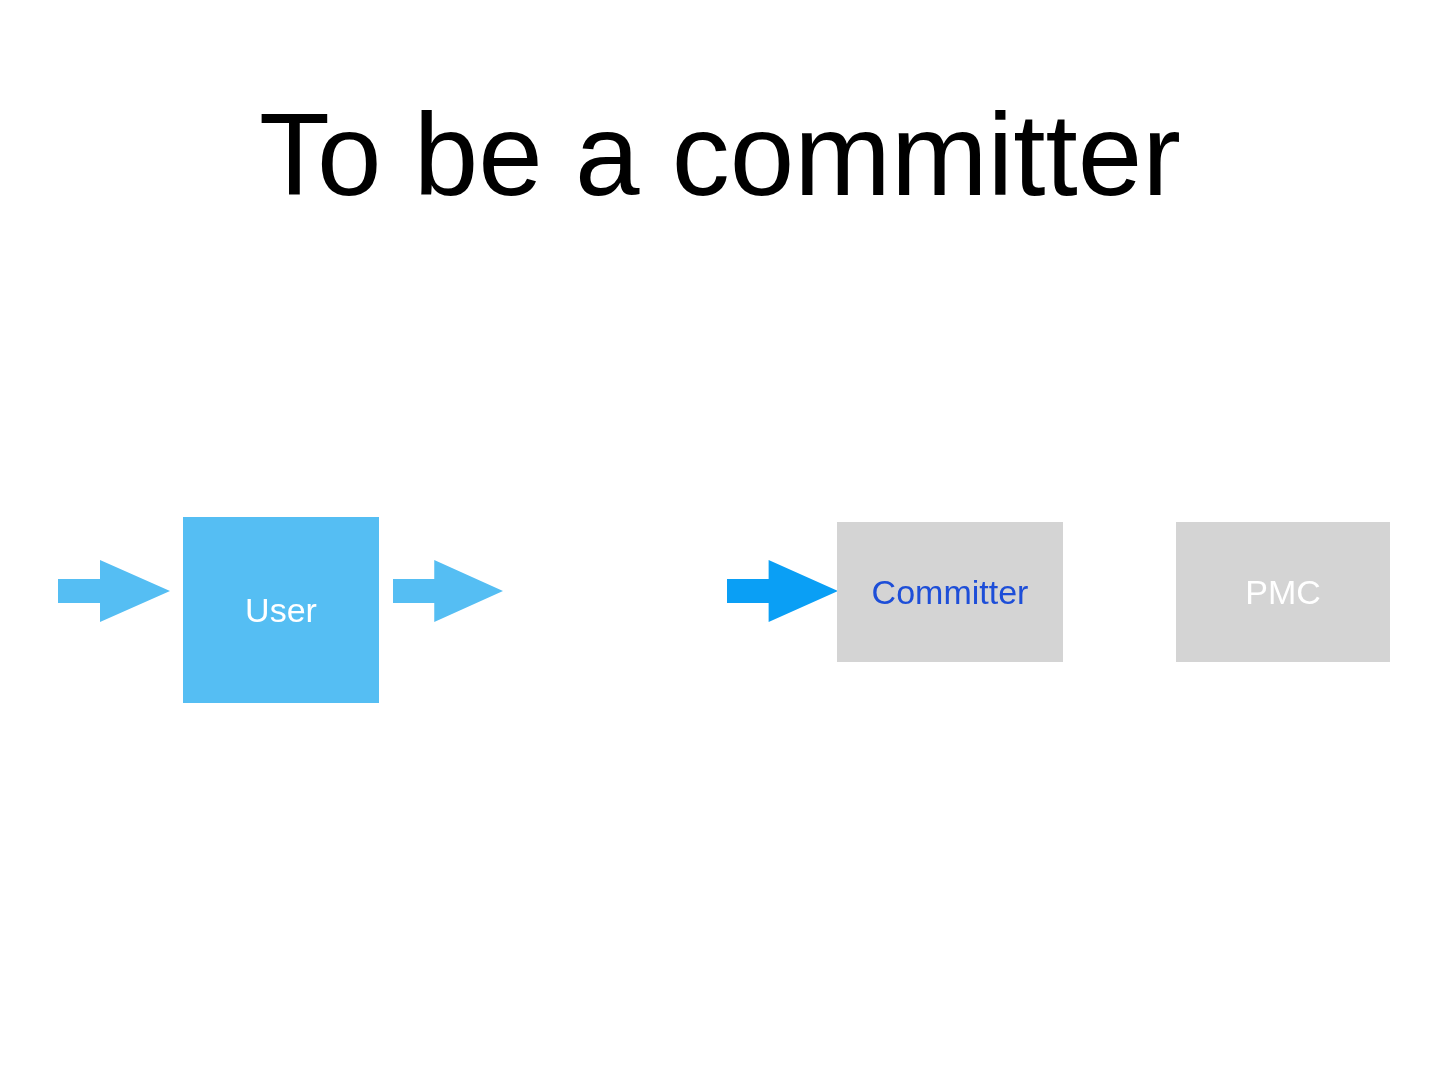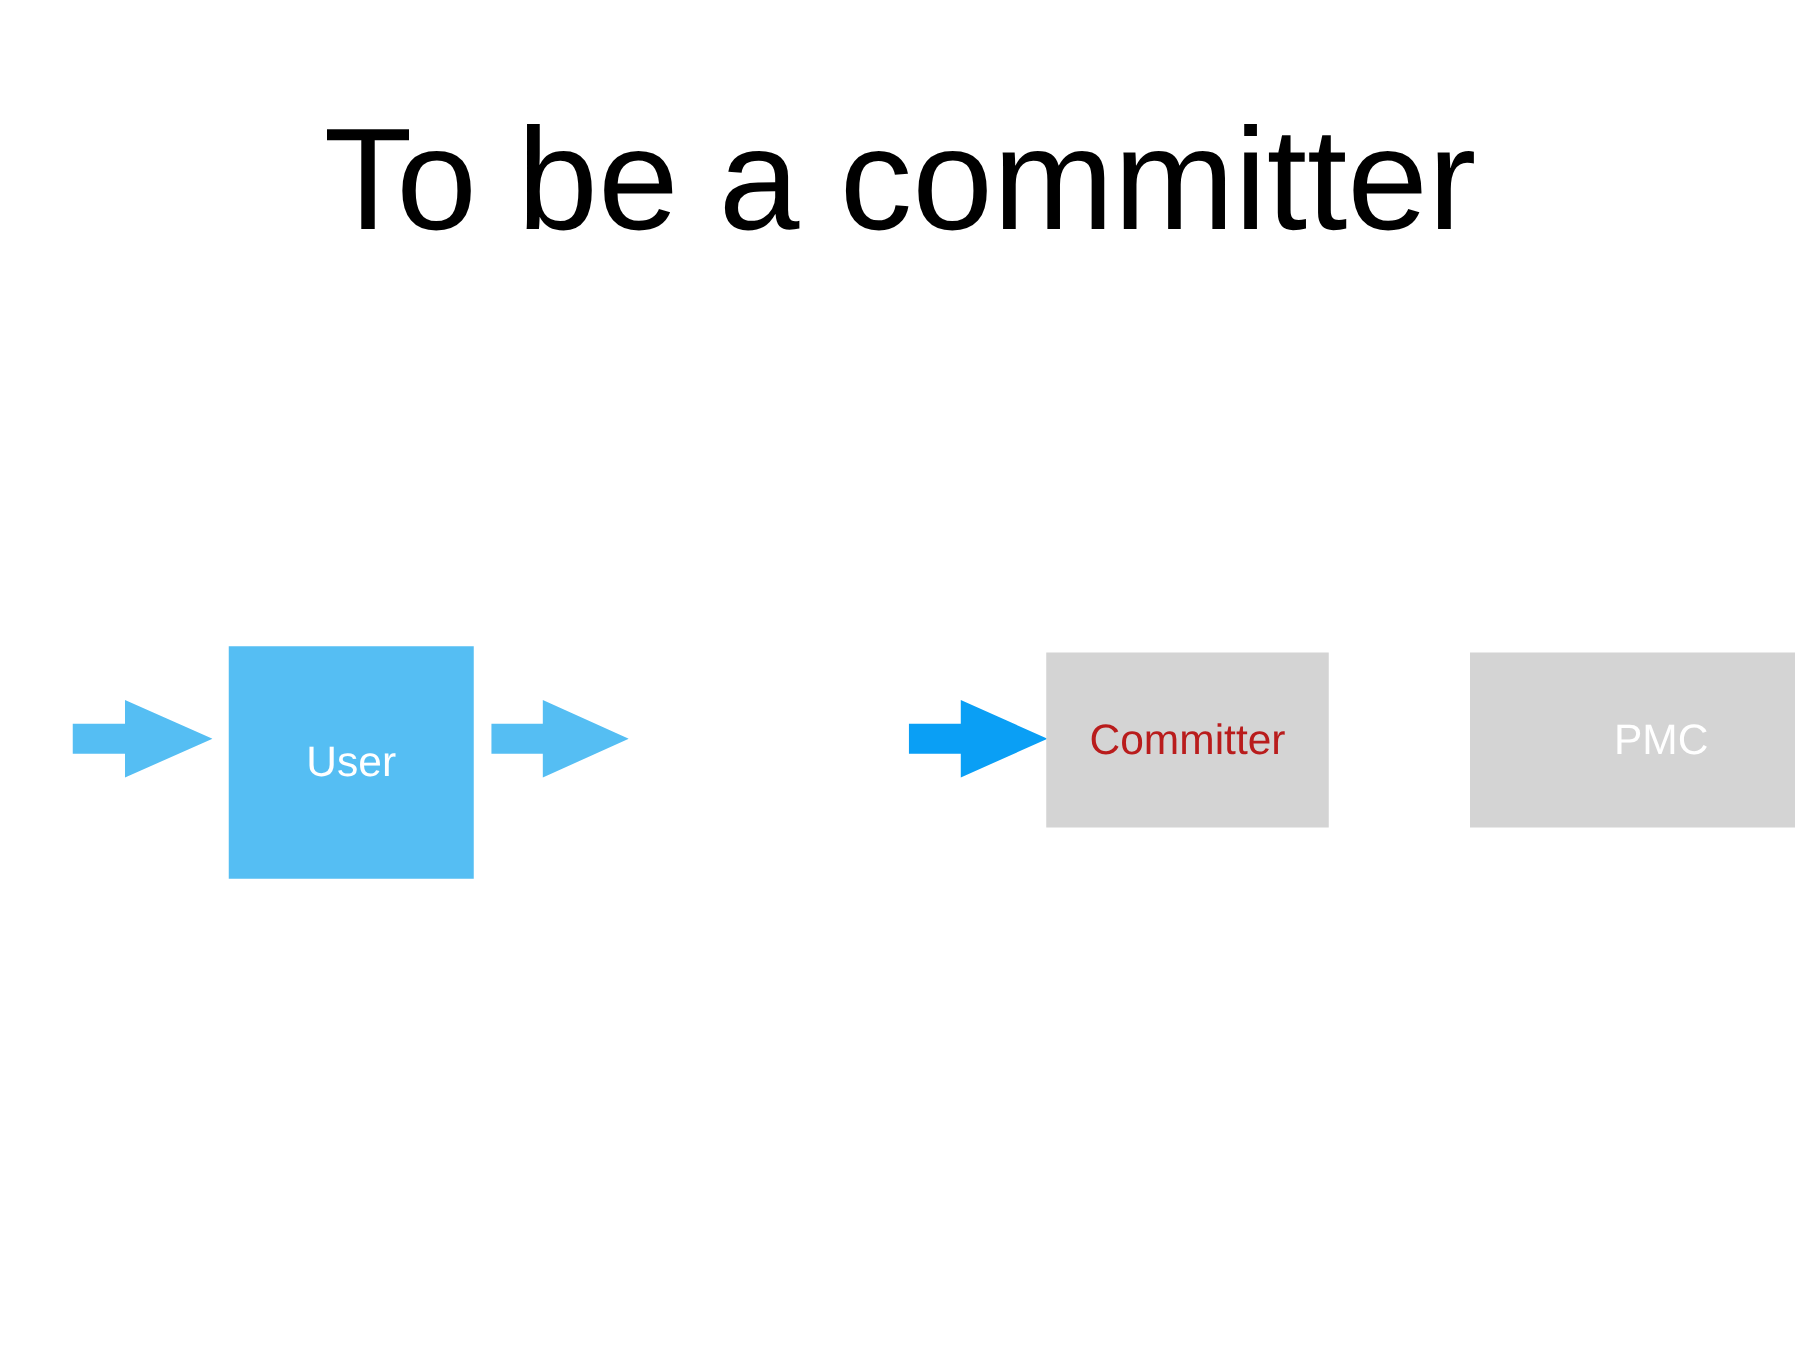--- a/index.html
+++ b/index.html
@@ -16,21 +16,21 @@
     position: relative;
     width: 1440px;
     height: 1080px;
     background: #ffffff;
   }
   .title {
     position: absolute;
     top: 85px;
     left: 0;
     right: 0;
-    margin: 0;
+    margin: 12px;
     text-align: center;
     font-size: 116px;
     font-weight: 400;
     line-height: 1;
     letter-spacing: 0;
     color: #000000;
   }
   .node {
     position: absolute;
     display: flex;
@@ -73,20 +73,20 @@
   <svg class="arrow arrow-2" viewBox="0 0 112 64" preserveAspectRatio="none">
     <polygon points="0,20 42,20 42,1 112,32 42,63 42,44 0,44" fill="#55BEF3"></polygon>
   </svg>
 
 
   <svg class="arrow arrow-3" viewBox="0 0 112 64" preserveAspectRatio="none">
     <polygon points="0,20 42,20 42,1 112,32 42,63 42,44 0,44" fill="#0A9FF5"></polygon>
   </svg>
 
   <div class="node node-committer" style="background-color: rgb(212, 212, 212);">
-    <span class="node-label" style="color: #b91c1c;">Committer</span>
+    <span class="node-label" style="color: #1d4ed8;">Committer</span>
   </div>
 
-  <div class="node node-pmc" style="background-color: rgb(212, 212, 212); padding-left: 46px;">
+  <div class="node node-pmc" style="background-color: rgb(212, 212, 212);">
     <span class="node-label" style="color: rgb(255, 255, 255);">PMC</span>
   </div>
 
 </div>
 
 </body></html>

